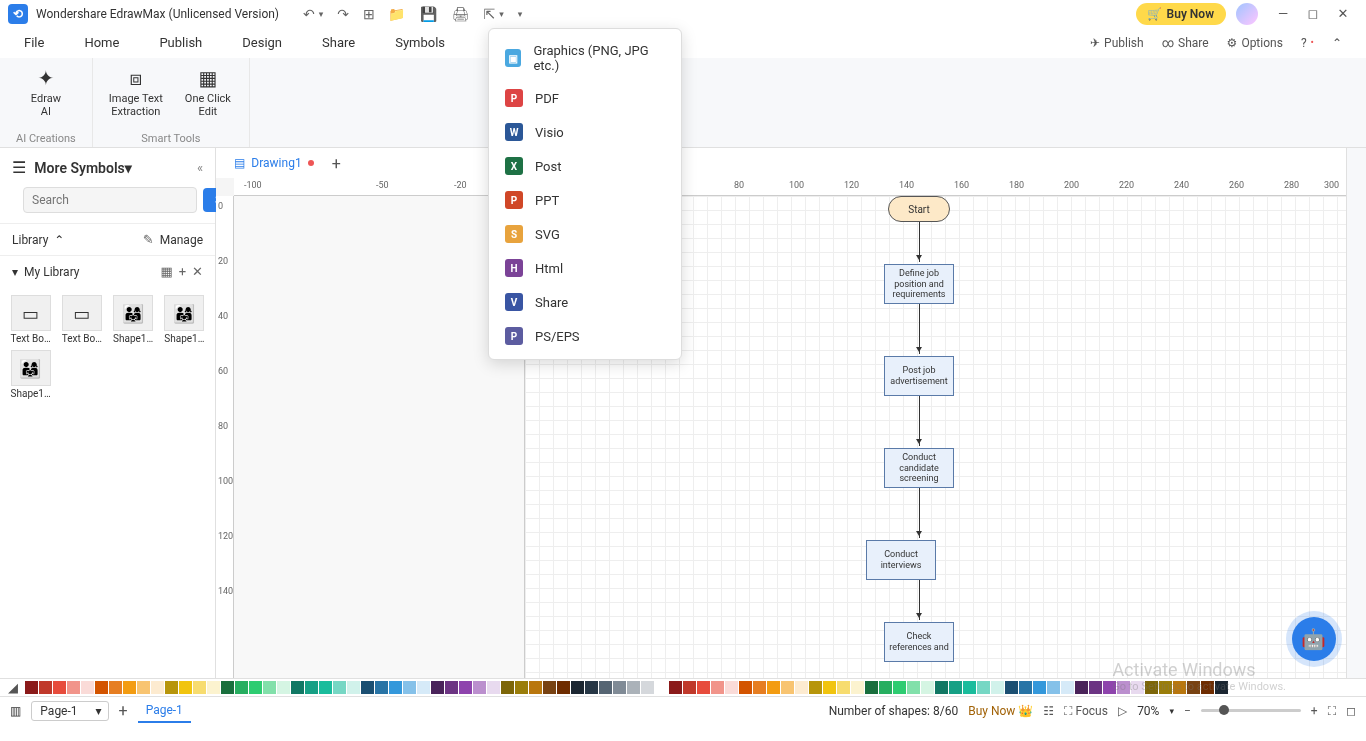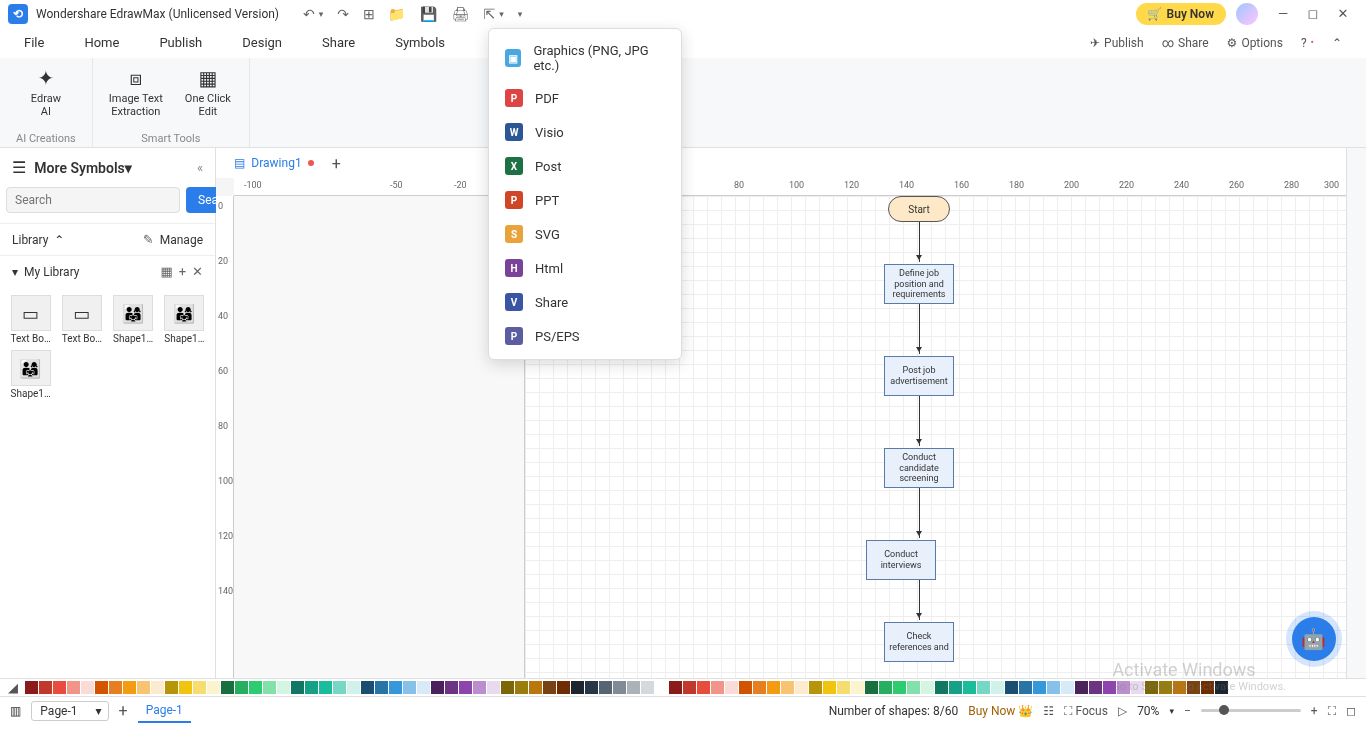--- a/index.html
+++ b/index.html
@@ -32,21 +32,21 @@
 
 
 .main { display: flex; height: 530px; }
 
 
 .sidebar { width: 216px; background: #fff; border-right: 1px solid #e0e0e0; display: flex; flex-direction: column; }
 .sb-header { display: flex; align-items: center; padding: 10px 12px; gap: 8px; }
 .sb-header .hicon { font-size: 16px; }
 .sb-header .htext { font-weight: 600; font-size: 14px; flex: 1; }
 .sb-header .collapse { cursor: pointer; color: #888; }
-.sb-search { display: flex; padding: 0 6px 10px; gap: 6px; }
+.sb-search { display: flex; padding: 0 23px 10px; gap: 6px; align-items: center; }
 .sb-search input { flex: 1; border: 1px solid #ddd; border-radius: 4px; padding: 5px 8px; font-size: 12px; background: #f5f5f5; }
 .sb-search button { background: #2b7de9; color: #fff; border: none; border-radius: 4px; padding: 5px 12px; font-size: 12px; cursor: pointer; }
 .sb-row { display: flex; align-items: center; padding: 8px 12px; font-size: 12px; gap: 6px; border-top: 1px solid #eee; }
 .sb-row .rspacer { flex: 1; }
 .sb-row .ricon { cursor: pointer; color: #666; font-size: 13px; }
 .sb-shapes { padding: 8px; display: grid; grid-template-columns: repeat(4, 1fr); gap: 6px; }
 .shape-item { text-align: center; font-size: 10px; cursor: pointer; }
 .shape-item .sthumb { width: 40px; height: 36px; background: #f0f0f0; border: 1px solid #ddd; margin: 0 auto 2px; display: flex; align-items: center; justify-content: center; font-size: 18px; }
 
 
@@ -221,21 +221,21 @@
     <div class="tabs">
       <div class="tab">
         <span style="color:#2b7de9">▤</span>
         <span>Drawing1</span>
         <span class="dot"></span>
       </div>
       <div class="addtab">+</div>
     </div>
     <div class="ruler-h">
       <span class="tick" style="left:10px">-100</span>
-      <span class="tick" style="left:156px">-50</span>
+      <span class="tick" style="left:142px">-50</span>
       <span class="tick" style="left:220px">-20</span>
       <span class="tick" style="left:500px">80</span>
       <span class="tick" style="left:555px">100</span>
       <span class="tick" style="left:610px">120</span>
       <span class="tick" style="left:665px">140</span>
       <span class="tick" style="left:720px">160</span>
       <span class="tick" style="left:775px">180</span>
       <span class="tick" style="left:830px">200</span>
       <span class="tick" style="left:885px">220</span>
       <span class="tick" style="left:940px">240</span>

